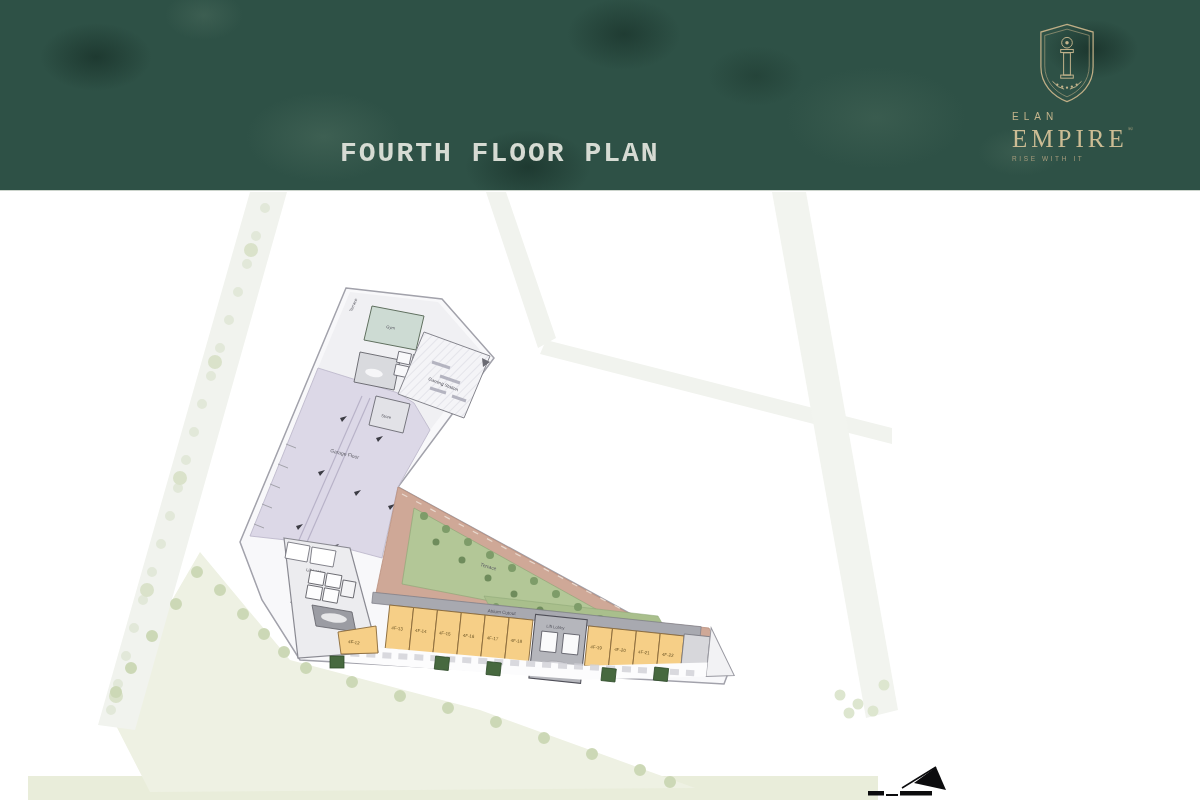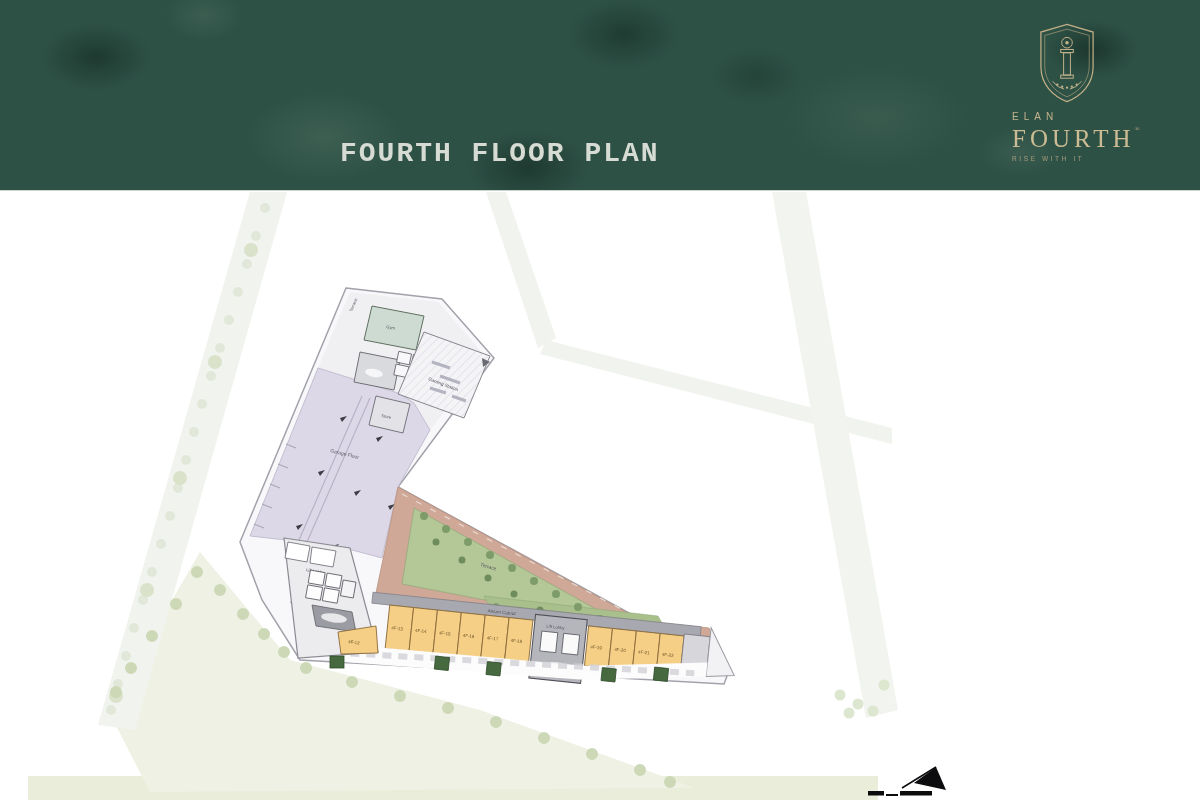--- a/index.html
+++ b/index.html
@@ -55,21 +55,21 @@
       <rect x="26.5" y="31.5" width="7" height="23" fill="none" stroke="#c5b58d" stroke-width="1"></rect>
       <rect x="23.5" y="54.5" width="13" height="3.2" fill="none" stroke="#c5b58d" stroke-width="1"></rect>
       <path d="M15,61 q6,7 12,8 M45,61 q-6,7 -12,8" fill="none" stroke="#c5b58d" stroke-width="1"></path>
       <circle cx="20" cy="64.5" r="1.2" fill="#c5b58d"></circle>
       <circle cx="25" cy="66.5" r="1.2" fill="#c5b58d"></circle>
       <circle cx="30" cy="67.5" r="1.2" fill="#c5b58d"></circle>
       <circle cx="35" cy="66.5" r="1.2" fill="#c5b58d"></circle>
       <circle cx="40" cy="64.5" r="1.2" fill="#c5b58d"></circle>
     </svg>
     <div class="elan">ELAN</div>
-    <div class="empire"><span>FOURTH</span><span class="tm">®</span></div>
+    <div class="empire"><span>EMPIRE</span><span class="tm">®</span></div>
     <div class="tag">RISE WITH IT</div>
   </div>
 </div>
 
 <svg class="plan" width="1200" height="610" viewBox="0 0 1200 610">
   <defs>
     <pattern id="hatch" width="6" height="6" patternTransform="rotate(45)" patternUnits="userSpaceOnUse">
       <rect width="6" height="6" fill="#f4f4f7"></rect>
       <line x1="0" y1="0" x2="0" y2="6" stroke="#dedee5" stroke-width="1.4"></line>
     </pattern>

